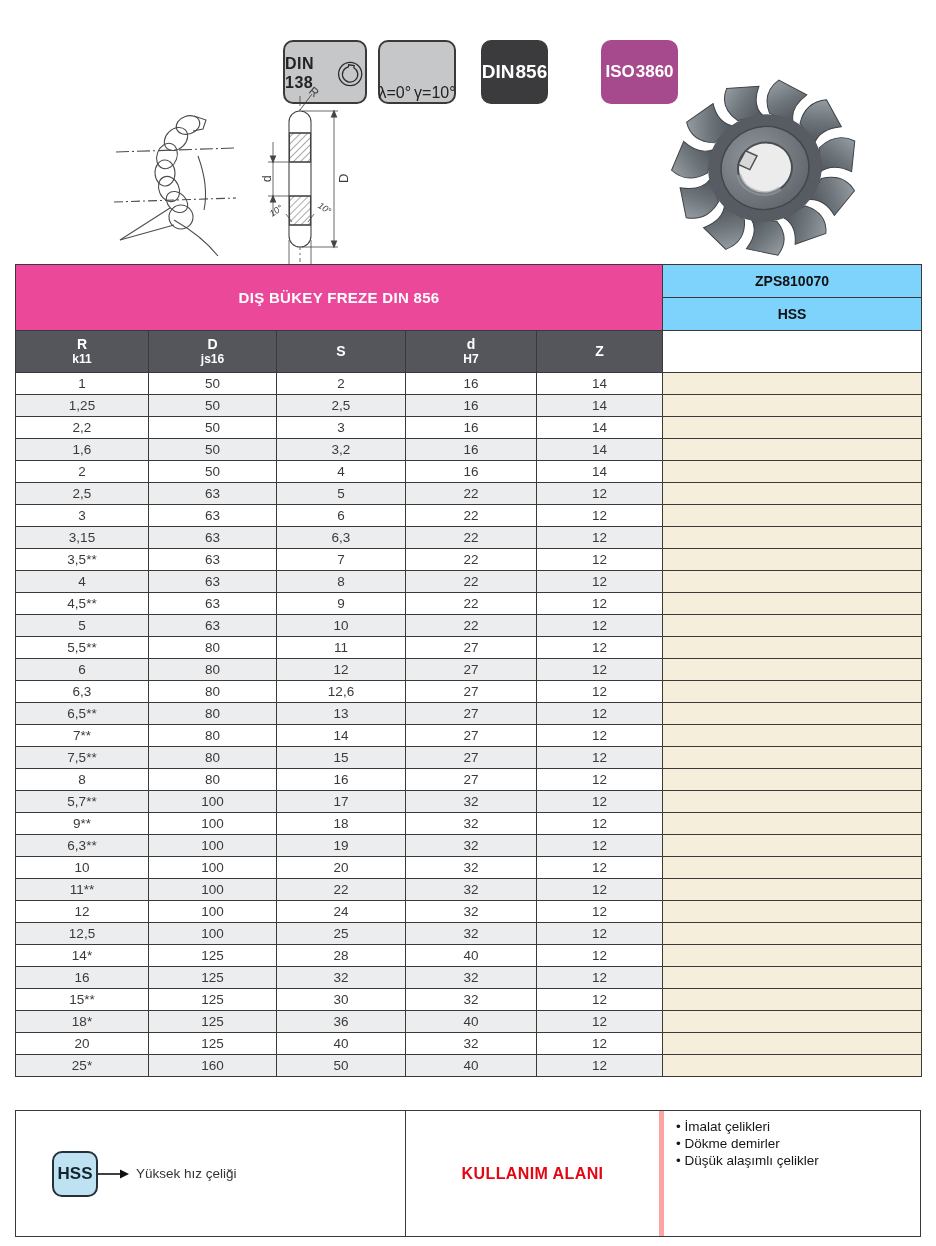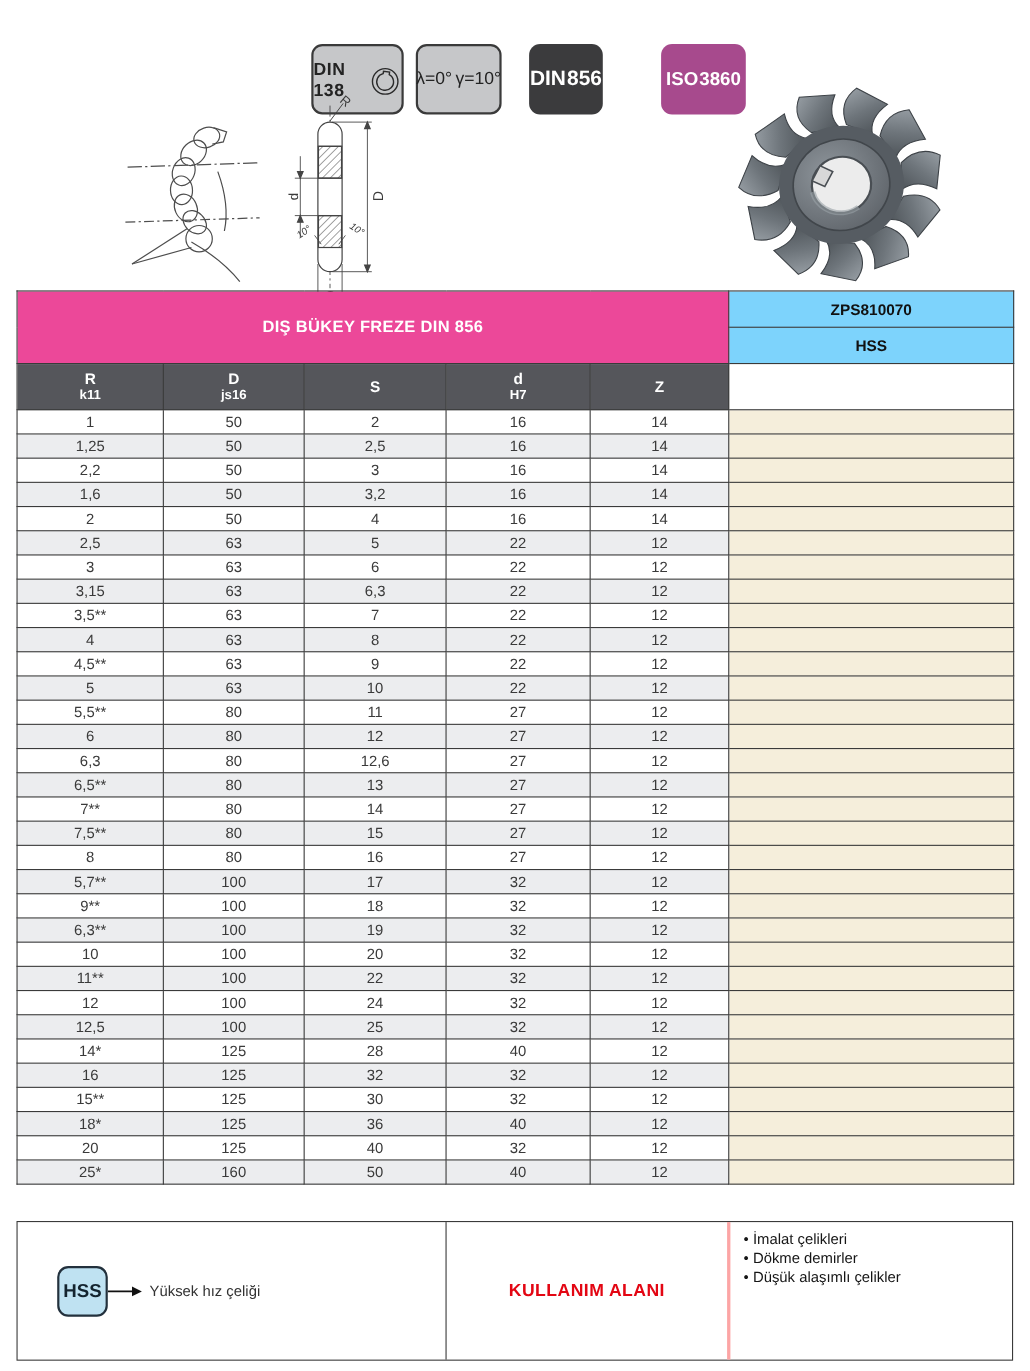--- a/index.html
+++ b/index.html
@@ -7,21 +7,21 @@
         font-family:"Liberation Sans","DejaVu Sans",sans-serif;}
 
   
   .badge{position:absolute;top:16px;height:64px;border-radius:10px;box-sizing:border-box;
          display:flex;flex-direction:row;align-items:center;justify-content:center;line-height:1.15;margin-top:24px;}
   .badge.light{background:#C6C7C9;border:2px solid #3A3A3A;color:#232323;}
   .badge.dark{background:#3B3B3D;color:#fff;}
   .badge.magenta{background:#A74A8D;color:#fff;}
   .badge-din138{left:283px;width:84px;padding-top:3px;}
   .badge-din138 .t{font-size:16px;font-weight:bold;letter-spacing:.5px;}
-  .badge-angles{left:378px;width:78px;gap:3px;}
+  .badge-angles{left:378px;width:78px;gap:3px;align-items:flex-end;}
   .badge-angles .t{font-size:16px;}
   .badge-din856{left:481px;width:67px;gap:1px;}
   .badge-din856 .t{font-size:19px;font-weight:bold;}
   .badge-iso{left:601px;width:77px;gap:1px;}
   .badge-iso .t{font-size:17px;font-weight:bold;}
 
   .drawing{position:absolute;}
   #profile-sketch{left:108px;top:98px;}
   #cross-section{left:240px;top:80px;}
   #product-photo{left:645px;top:72px;}
@@ -38,21 +38,21 @@
   th.price-head{background:#fff !important;color:#111;font-size:14px;}
   tbody td{height:22px;font-size:13.5px;color:#3a3a3a;background:#fff;}
   tbody tr.stripe td{background:#ECEDEF;}
   tbody td.price{background:#F5EEDB !important;}
 
   
   .footer{position:absolute;left:15px;top:1110px;width:906px;height:127px;border:1px solid #3A3A3A;
           box-sizing:border-box;display:flex;}
   .f-cell{box-sizing:border-box;height:100%;}
   .f-left{width:390px;border-right:1px solid #3A3A3A;display:flex;align-items:center;padding-left:36px;}
-  .f-mid{width:258px;border-right:3px solid #fca5a5;display:flex;align-items:center;justify-content:center;}
+  .f-mid{width:258px;border-right:5px solid #fca5a5;display:flex;align-items:center;justify-content:center;}
   .f-right{flex:1;padding:7px 10px 4px 12px;}
   .hss-box{width:46px;height:46px;border:2px solid #23313d;border-radius:10px;background:#BFE2F2;
            display:flex;align-items:center;justify-content:center;font-size:17px;font-weight:bold;
            color:#14242f;box-sizing:border-box;}
   .hss-arrow{margin:0 6px 0 0;}
   .hss-desc{font-size:13.5px;color:#333;}
   .usage-title{color:#E30613;font-weight:bold;font-size:16px;letter-spacing:.4px;}
   ul.materials{margin:0;padding:0;list-style:none;}
   ul.materials li{font-size:13.5px;color:#161616;line-height:17px;font-weight:500;}
   ul.materials li::before{content:"• ";}

